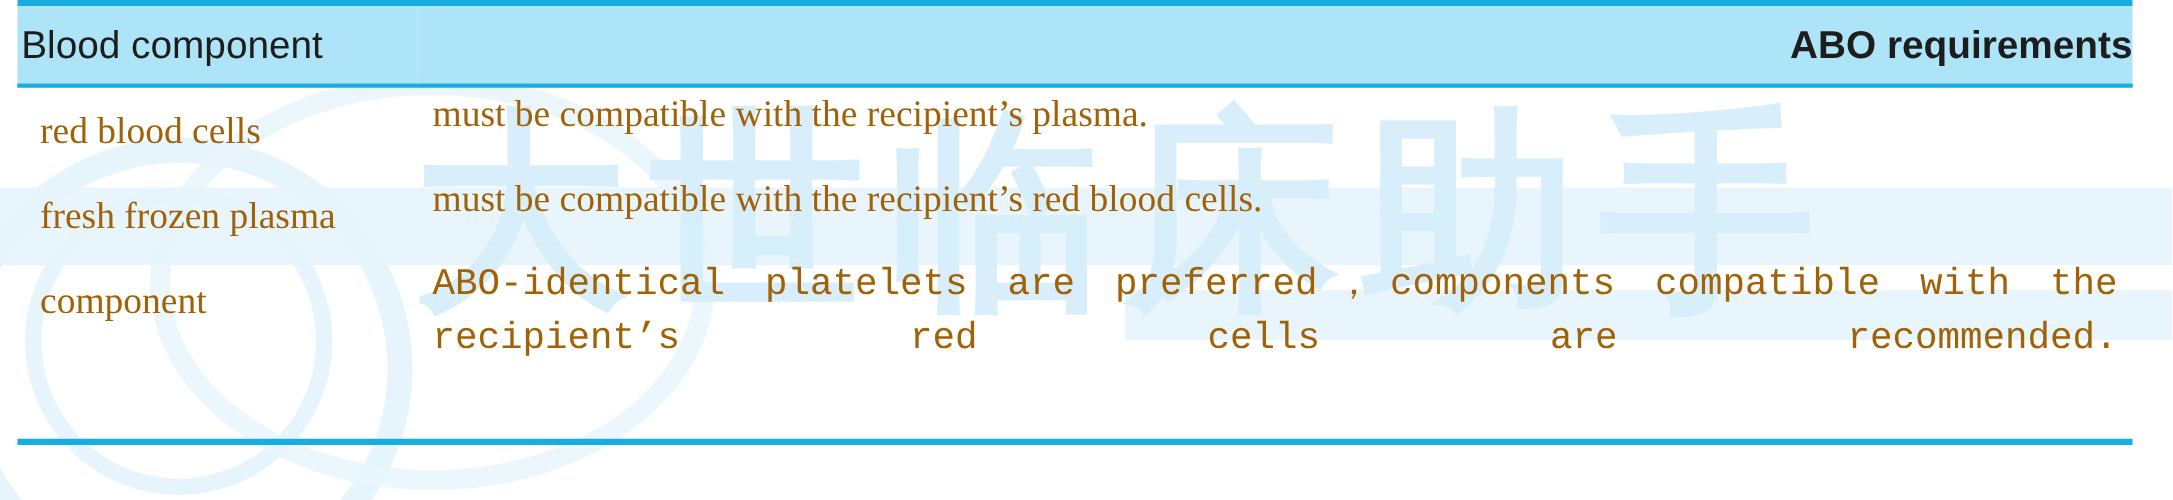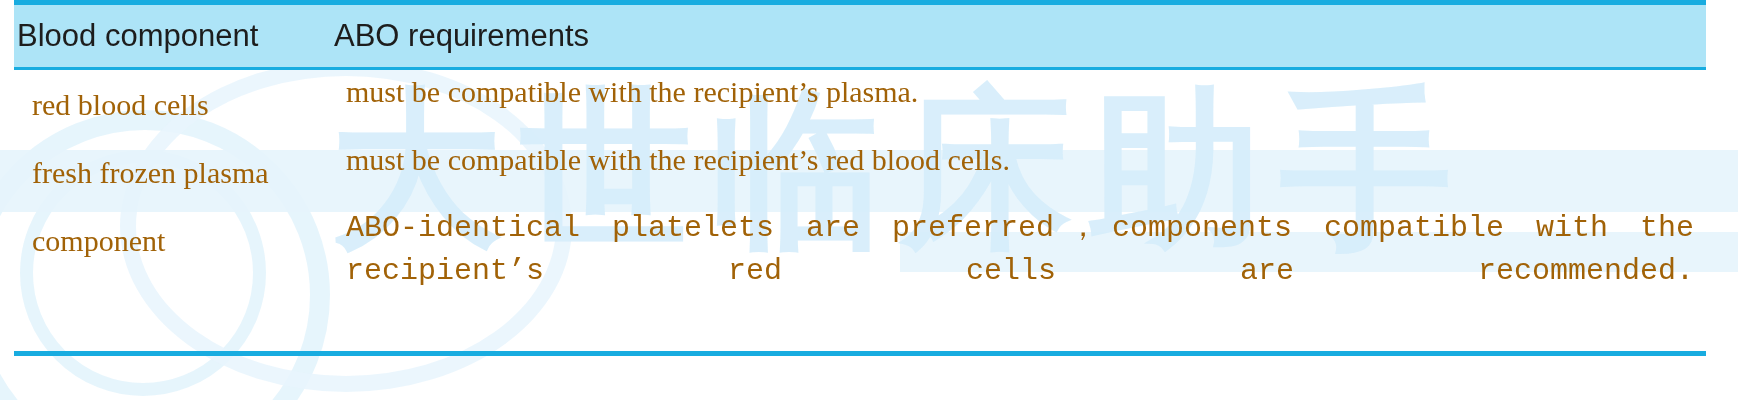--- a/index.html
+++ b/index.html
@@ -101,21 +101,22 @@
     height: 62px;
     padding: 0;
     border-bottom: 3px solid #18ace0;
   }
 
   th.head-component {
     text-align: left;
     padding-left: 3px;
   }
   th.head-abo {
-    text-align: left;
+    text-align: right;
+    font-weight: bold;
   }
 
   tbody td {
     font-family: "Liberation Serif", serif;
     font-size: 30px;
     color: #a16207;
     vertical-align: top;
     padding: 0;
     background: transparent;
   }

